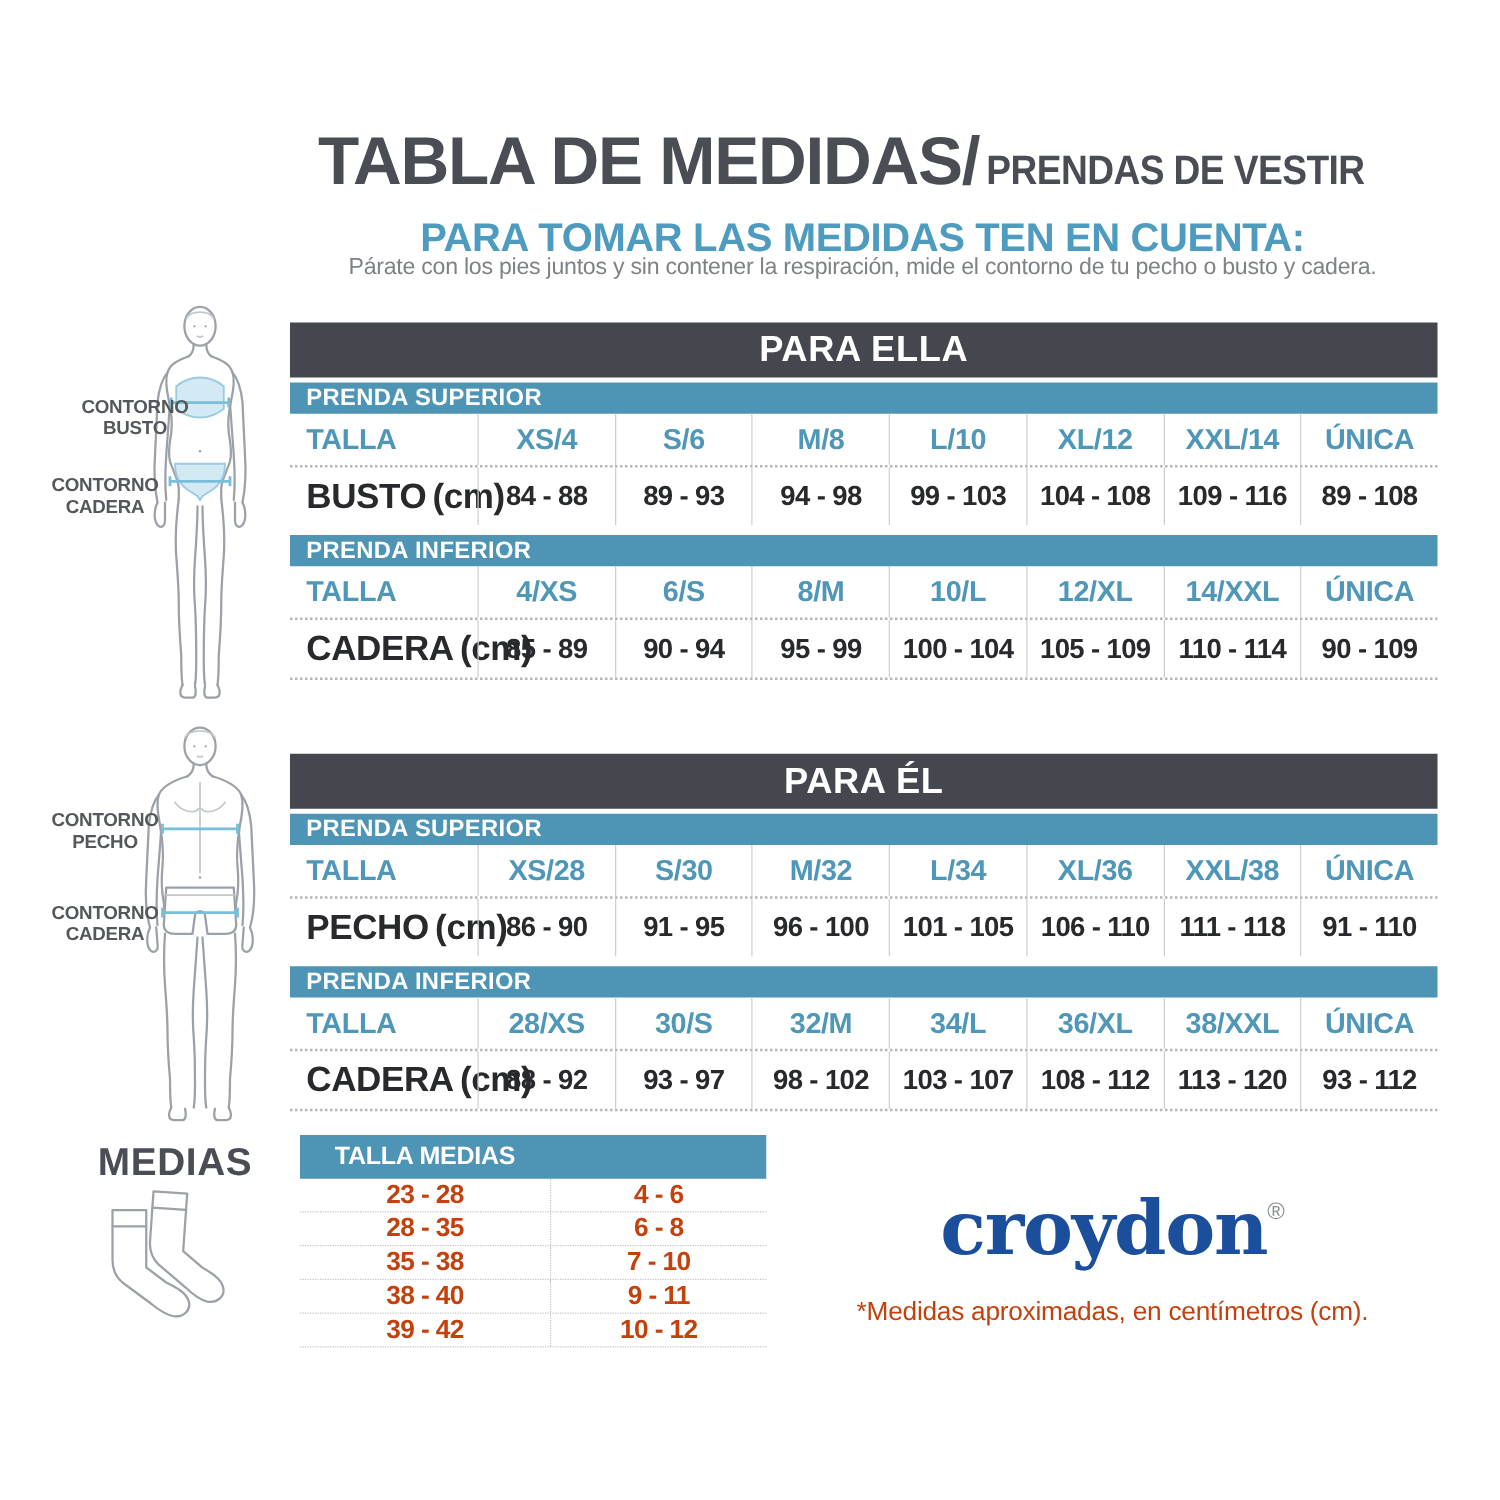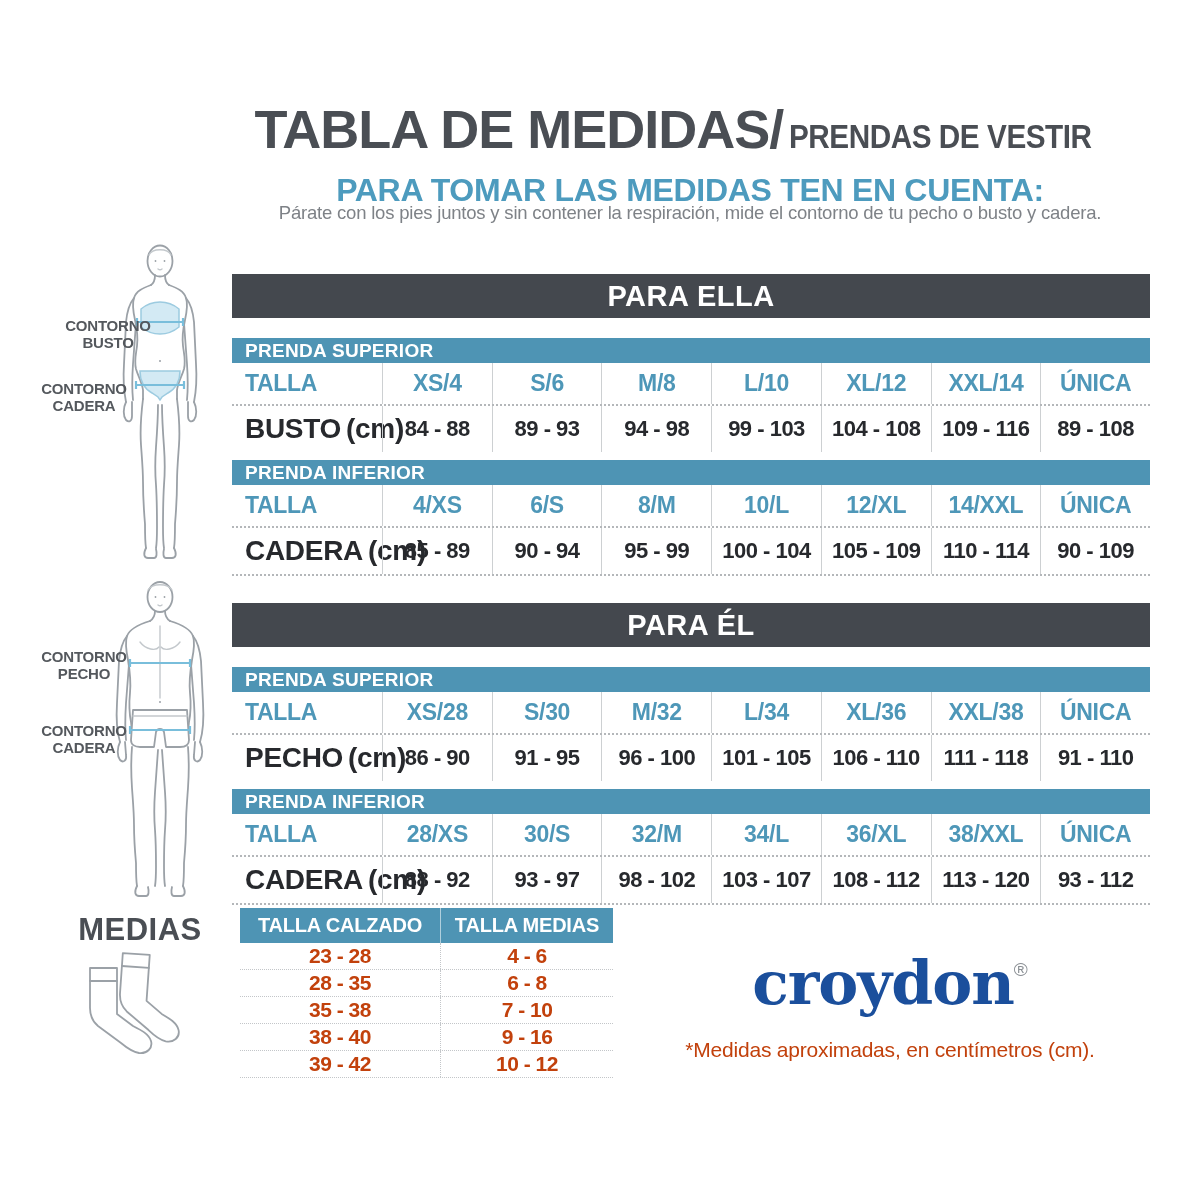--- a/index.html
+++ b/index.html
@@ -14,21 +14,21 @@
             transform:scaleX(.9); transform-origin:left center; margin-left:6px; }
   .instr  { position:absolute; left:180px; right:0; top:172px; text-align:center;
             font-size:32px; font-weight:bold; color:#4d9bbe; letter-spacing:-0.3px; }
   .desc   { position:absolute; left:180px; right:0; top:202px; text-align:center;
             font-size:18.5px; color:#7e8287; letter-spacing:-0.2px; }
 
   
   .size-table { position:absolute; left:232px; width:918px; }
   .st-title { height:44px; background:#44484e; color:#fff; font-size:29px; font-weight:bold;
               display:flex; align-items:center; justify-content:center; letter-spacing:.5px; }
-  .st-band  { margin-top:20px; height:25px; background:#4e94b4; color:#fff; font-size:19px;
+  .st-band  { margin-top:4px; height:25px; background:#4e94b4; color:#fff; font-size:19px;
               font-weight:bold; display:flex; align-items:center; padding-left:13px; letter-spacing:.3px; }
   .st-row { display:grid; grid-template-columns:150px repeat(7,1fr); align-items:stretch; }
   .st-row.sizes  { height:41px; border-bottom:2px dotted #b4b7ba; }
   .st-row.values { height:46px; }
   .st-row.end    { border-bottom:2px dotted #b4b7ba; }
   .st-row .c { display:flex; align-items:center; justify-content:center; }
   .st-row .c.first { justify-content:flex-start; padding-left:13px; }
   .st-row .c + .c { border-left:1.5px solid #cdd0d2; }
   .sizes .c  { color:#4e97b8; font-weight:bold; font-size:23px; letter-spacing:-0.3px; }
   .values .c { color:#27292d; font-weight:bold; font-size:22px; letter-spacing:-0.5px; }
@@ -153,21 +153,21 @@
       <path class="ln" d="M58,170 C57,184 56,198 55,212 C54,226 54,238 55,250 C56,264 56,276 56,286 C56,294 56,300 55,306"></path>
       <path class="ln" d="M88,167 C89,180 89,194 88,208 C87,222 86,233 86,245 C86,259 85,272 84,283 C84,293 84,300 83,306"></path>
       <path class="ln" d="M62,170 C63,184 64,198 65,212 C66,226 66,238 65,250 C64,264 64,276 64,286 C64,294 64,300 65,306"></path>
       <path class="ln" d="M37,306 C34,312 35,316 39,316 L46,316 C49,316 49,311 48,307"></path>
       <path class="ln" d="M83,306 C86,312 85,316 81,316 L74,316 C71,316 71,311 72,307"></path>
     </svg>
   </div>
   <div class="lbl" style="left:36px; top:648px;">CONTORNO PECHO</div>
   <div class="lbl" style="left:36px; top:722px;">CONTORNO CADERA</div>
 
-  <div class="size-table" style="top:274px;">
+  <div class="size-table" style="top:258px;">
     <div class="st-title">PARA ELLA</div>
 
     <div class="st-band">PRENDA SUPERIOR</div>
     <div class="st-row sizes">
       <div class="c first">TALLA</div>
       <div class="c">XS/4</div>
       <div class="c">S/6</div>
       <div class="c">M/8</div>
       <div class="c">L/10</div>
       <div class="c">XL/12</div>
@@ -277,38 +277,37 @@
       </g>
       <g transform="translate(4,16)">
         <path class="wh" d="M0,0 H27 V46 L43,58 C51,62 59,66 61,73 C63,80 57,86 49,85 C43,84 37,80 31,75 L8,58 C2,53 0,46 0,40 Z"></path>
         <line class="ln" x1="0" y1="13" x2="27" y2="13"></line>
       </g>
     </svg>
   </div>
 
   <div class="medias-table">
     <div class="mt-head">
-      <div class="hc">TALLA CALZADO</div>
       <div class="hc">TALLA MEDIAS</div>
     </div>
     <div class="mt-row">
       <div class="mc">23 - 28</div>
       <div class="mc">4 - 6</div>
     </div>
     <div class="mt-row">
       <div class="mc">28 - 35</div>
       <div class="mc">6 - 8</div>
     </div>
     <div class="mt-row">
       <div class="mc">35 - 38</div>
       <div class="mc">7 - 10</div>
     </div>
     <div class="mt-row">
       <div class="mc">38 - 40</div>
-      <div class="mc">9 - 16</div>
+      <div class="mc">9 - 11</div>
     </div>
     <div class="mt-row">
       <div class="mc">39 - 42</div>
       <div class="mc">10 - 12</div>
     </div>
   </div>
 
   <div class="brand">
     <span class="logo">croydon</span><span class="reg">®</span>
   </div>

